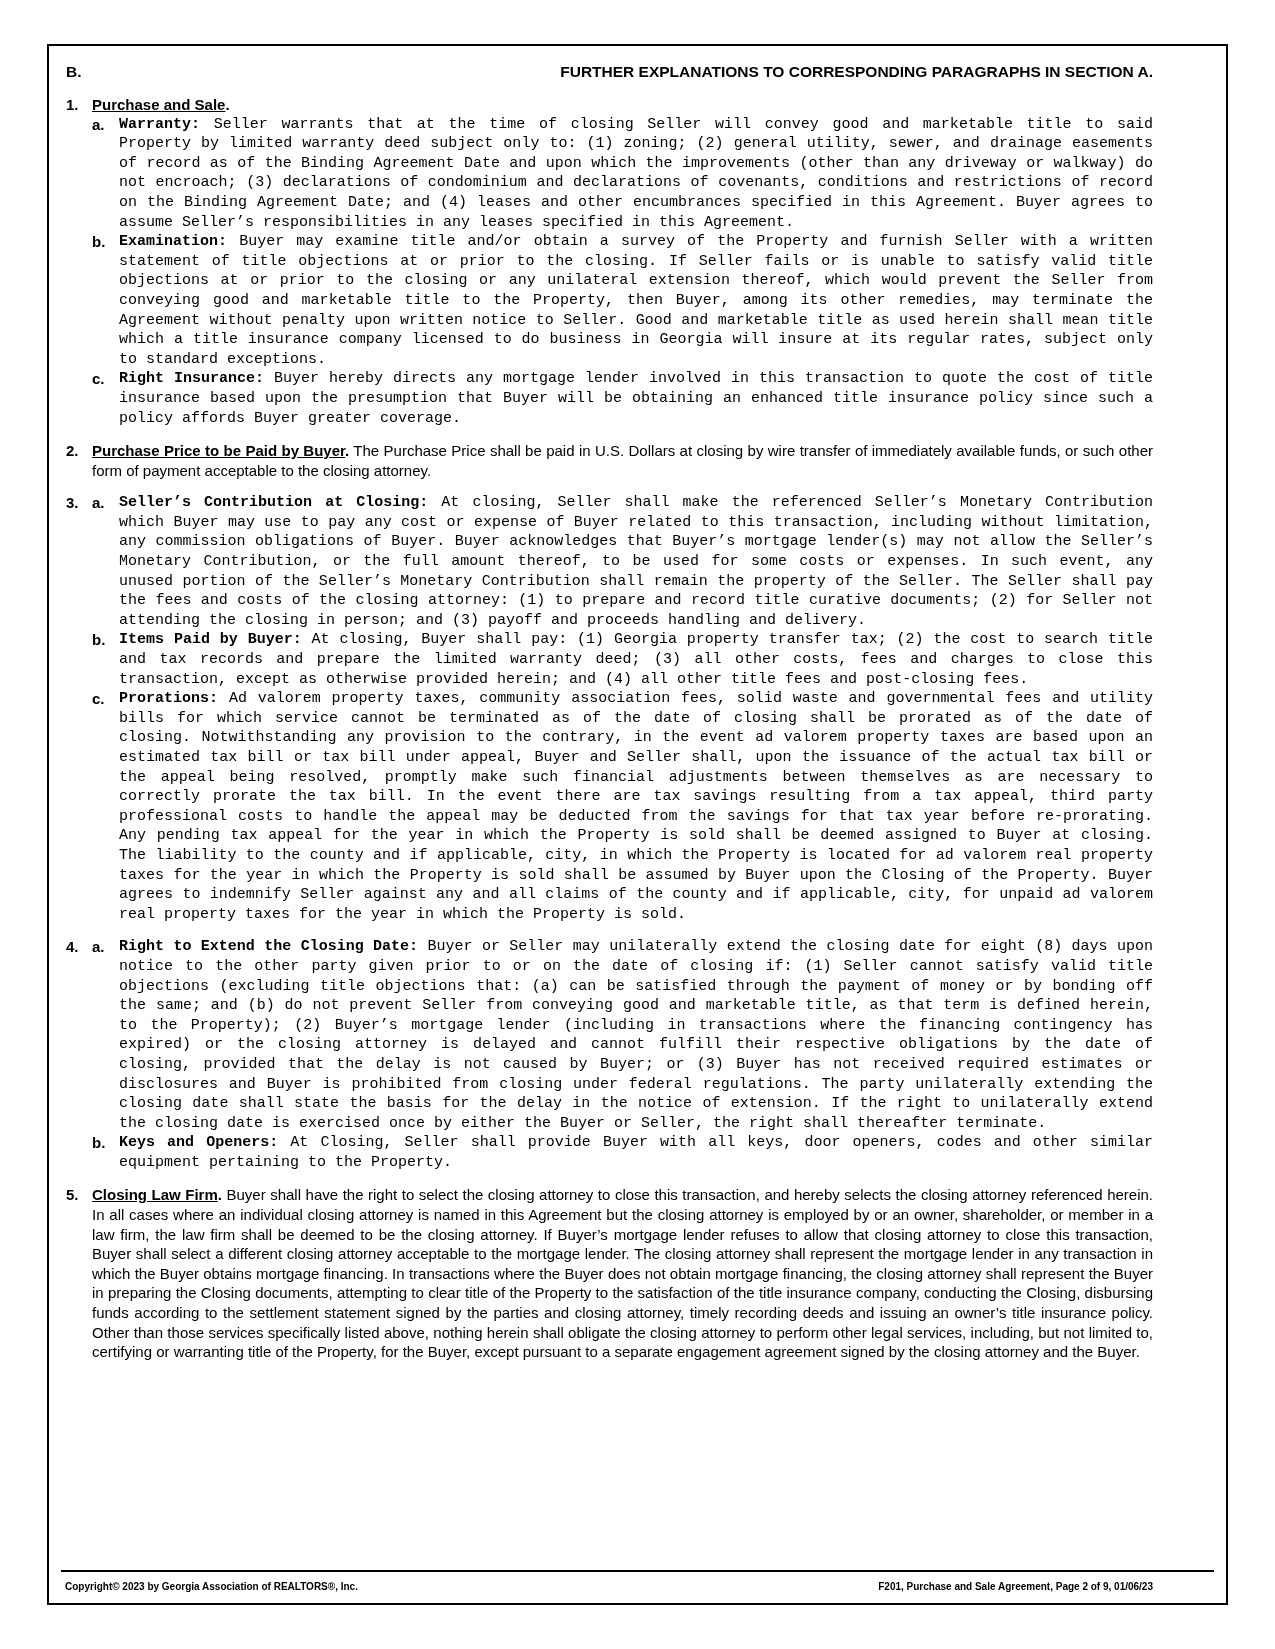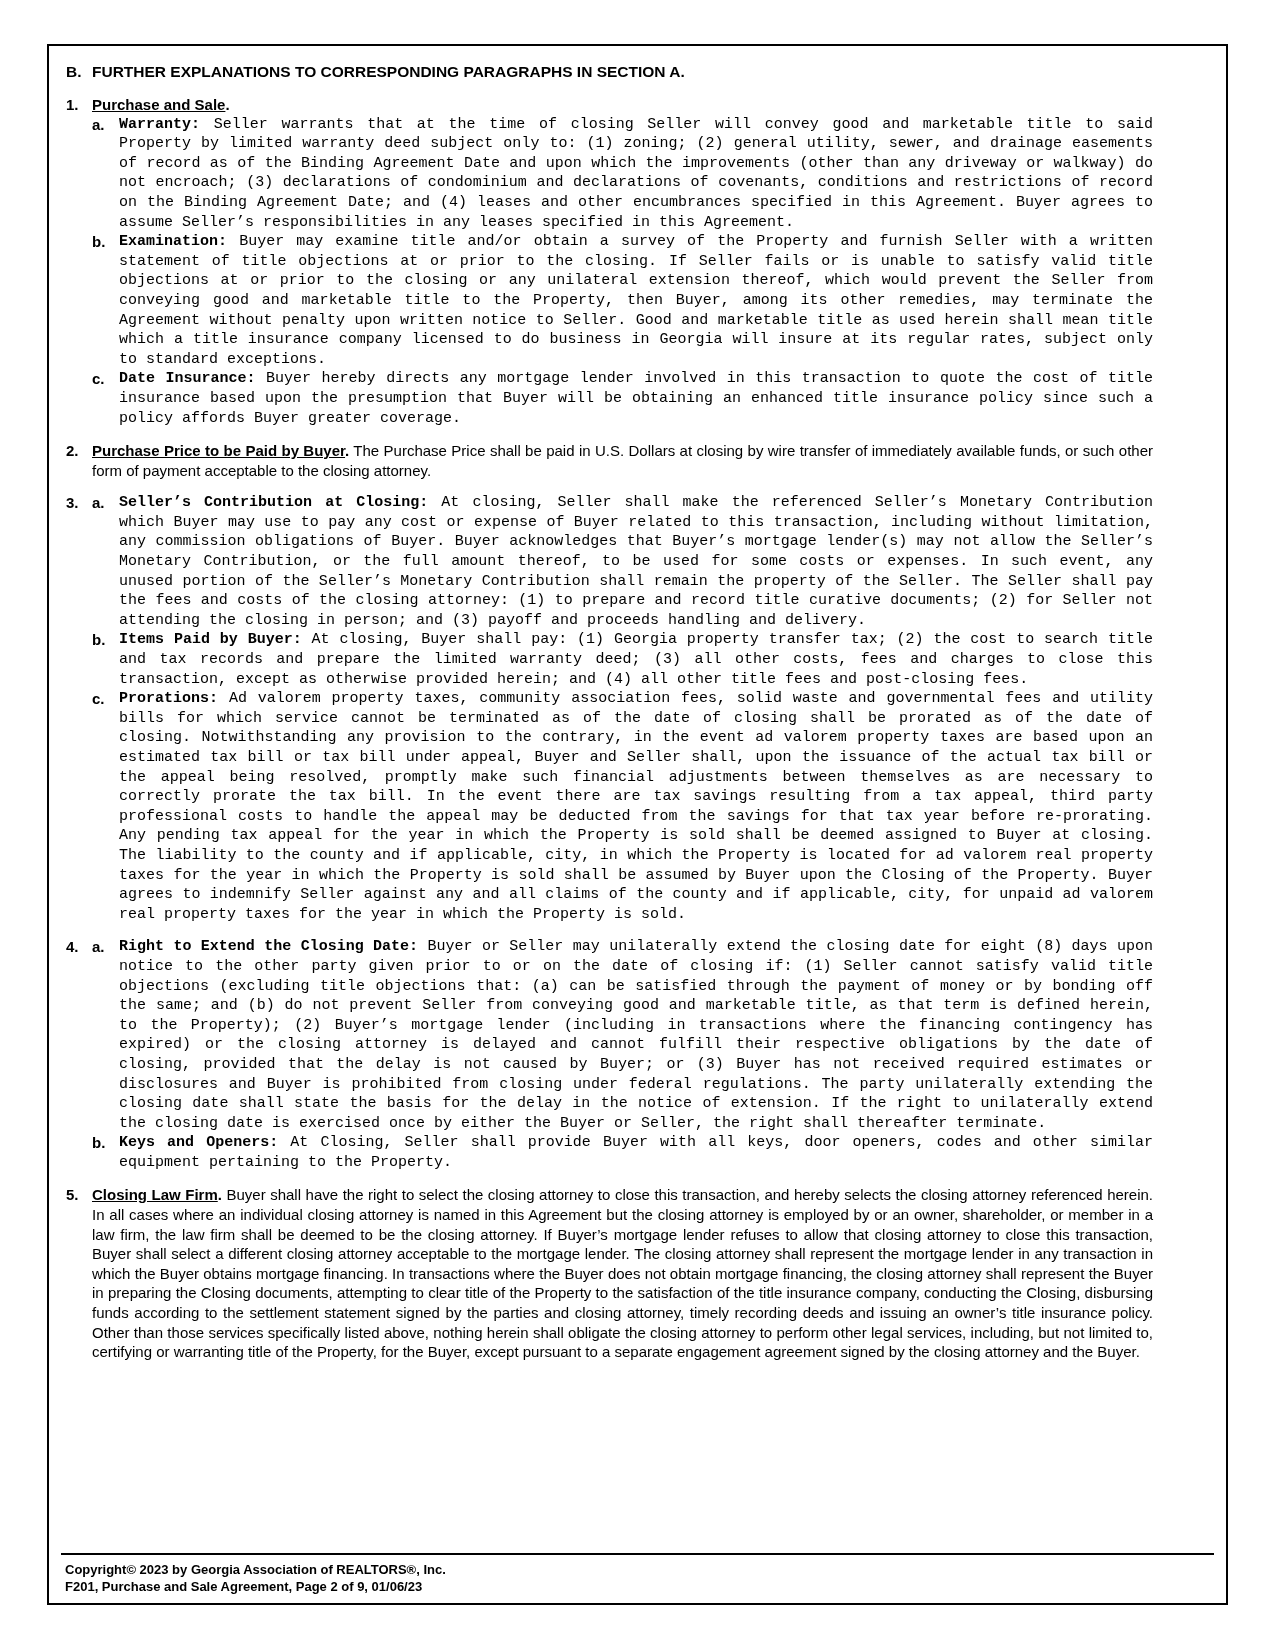--- a/index.html
+++ b/index.html
@@ -11,41 +11,40 @@
   }
   .page { position: relative; width: 1275px; height: 1649px; background: #ffffff; overflow: hidden; }
   .frame {
     position: absolute; left: 47px; top: 44px;
     width: 1181px; height: 1561px;
     border: 2px solid #000000; background: #ffffff;
   }
   .content-area { position: absolute; top: 16px; left: 17px; right: 73px; }
   .doc-header { display: flex; font-weight: bold; font-size: 15.5px; line-height: 20px; }
   .hdr-num { flex: 0 0 26px; }
-  .hdr-text { flex: 1 1 auto; }
+  .hdr-text { flex: 1 1 auto; text-align: right; }
   .sections { display: block; }
   .item { display: flex; margin-top: 13px; font-size: 15px; line-height: 19.6px; }
   .num { flex: 0 0 26px; font-weight: bold; }
   .content { flex: 1 1 auto; min-width: 0; }
   .para { text-align: justify; }
   .sec-title { font-weight: bold; text-decoration: underline; }
   .sec-after { font-weight: bold; }
   .sub { display: flex; }
   .sub-letter { flex: 0 0 27px; font-weight: bold; }
   .sub-body { flex: 1 1 auto; min-width: 0; font-family: Liberation Mono, monospace; }
   .sub-label { font-weight: bold; }
   .footer {
     position: absolute; left: 12px; right: 12px; bottom: 8px;
     border-top: 2px solid #000000;
   }
   .footer-row {
     display: flex; justify-content: space-between;
-    font-weight: bold; font-size: 13px; line-height: 17px;
+    font-weight: bold; font-size: 10px; line-height: 17px;
     padding: 6px 61px 0 4px;
-    flex-direction: column;
   }
 </style>
 </head>
 <body>
 
 <div class="page">
   <div class="frame">
     <div class="content-area">
       <div class="doc-header">
         <span class="hdr-num">B.</span>
@@ -60,21 +59,21 @@
                 <div class="sub">
                   <span class="sub-letter">a.</span>
                   <div class="sub-body para"><span class="sub-label">Warranty:</span> <span class="sub-text">Seller warrants that at the time of closing Seller will convey good and marketable title to said Property by limited warranty deed subject only to: (1) zoning; (2) general utility, sewer, and drainage easements of record as of the Binding Agreement Date and upon which the improvements (other than any driveway or walkway) do not encroach; (3) declarations of condominium and declarations of covenants, conditions and restrictions of record on the Binding Agreement Date; and (4) leases and other encumbrances specified in this Agreement. Buyer agrees to assume Seller’s responsibilities in any leases specified in this Agreement.</span></div>
                 </div>
                 <div class="sub">
                   <span class="sub-letter">b.</span>
                   <div class="sub-body para"><span class="sub-label">Examination:</span> <span class="sub-text">Buyer may examine title and/or obtain a survey of the Property and furnish Seller with a written statement of title objections at or prior to the closing. If Seller fails or is unable to satisfy valid title objections at or prior to the closing or any unilateral extension thereof, which would prevent the Seller from conveying good and marketable title to the Property, then Buyer, among its other remedies, may terminate the Agreement without penalty upon written notice to Seller. Good and marketable title as used herein shall mean title which a title insurance company licensed to do business in Georgia will insure at its regular rates, subject only to standard exceptions.</span></div>
                 </div>
                 <div class="sub">
                   <span class="sub-letter">c.</span>
-                  <div class="sub-body para"><span class="sub-label">Date Insurance:</span> <span class="sub-text">Buyer hereby directs any mortgage lender involved in this transaction to quote the cost of title insurance based upon the presumption that Buyer will be obtaining an enhanced title insurance policy since such a policy affords Buyer greater coverage.</span></div>
+                  <div class="sub-body para"><span class="sub-label">Right Insurance:</span> <span class="sub-text">Buyer hereby directs any mortgage lender involved in this transaction to quote the cost of title insurance based upon the presumption that Buyer will be obtaining an enhanced title insurance policy since such a policy affords Buyer greater coverage.</span></div>
                 </div>
               </div>
             </div>
           </div>
           <div class="item">
             <span class="num">2.</span>
             <div class="content">
               <div class="para"><span class="sec-title">Purchase Price to be Paid by Buyer</span><span class="sec-after">.</span> <span class="sec-body">The Purchase Price shall be paid in U.S. Dollars at closing by wire transfer of immediately available funds, or such other form of payment acceptable to the closing attorney.</span></div>
             </div>
           </div>

